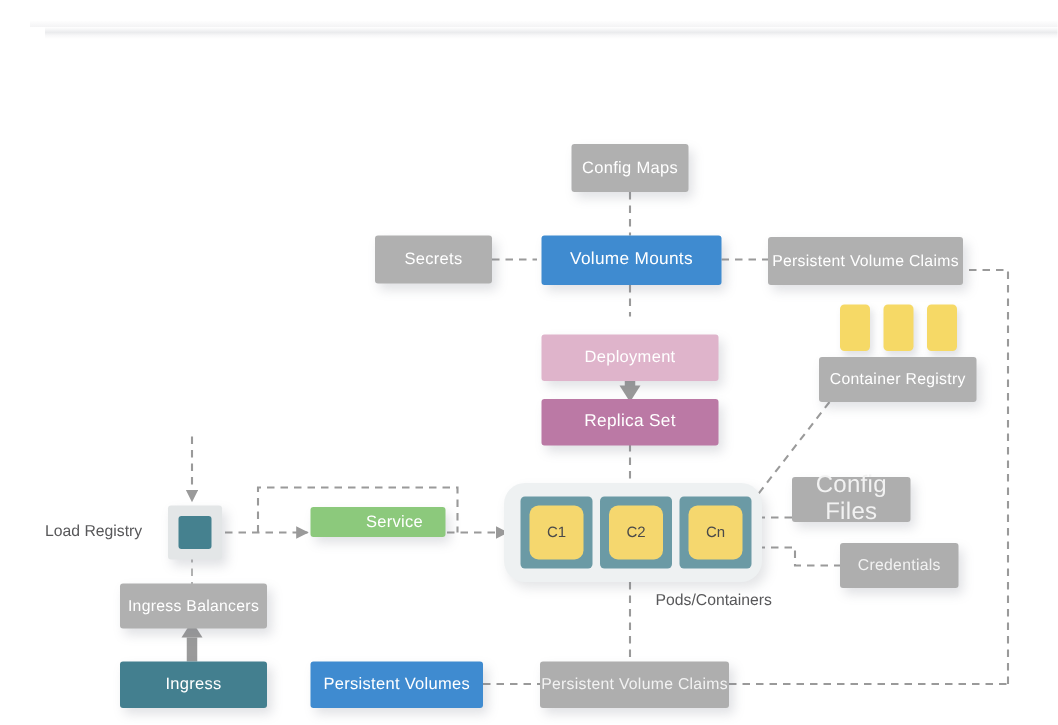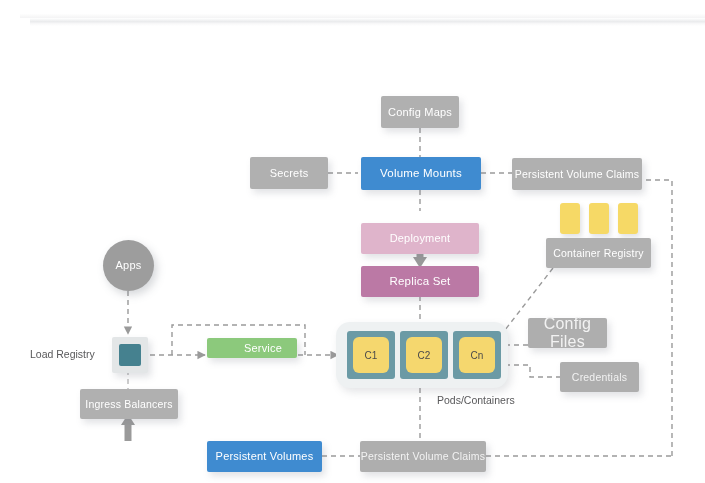--- a/index.html
+++ b/index.html
@@ -142,23 +142,20 @@
   </div>
 
   <div class="reg-block" style="left:560px;top:203px;width:20px;height:31px;"></div>
   <div class="reg-block" style="left:589px;top:203px;width:20px;height:31px;"></div>
   <div class="reg-block" style="left:618px;top:203px;width:20px;height:31px;"></div>
 
   <div class="node box gray" style="left:546px;top:238px;width:105px;height:30px;font-size:10.5px;">
     <span class="lbl">Container Registry</span>
   </div>
 
-  <div class="node circle" style="left:103px;top:240px;width:51px;height:51px;font-size:11px;">
-    <span class="lbl">Apps</span>
-  </div>
 
   <div class="plain-label" style="left:30px;top:348px;font-size:10.5px;">
     <span>Load Registry</span>
   </div>
 
   <div class="lb-outer" style="left:112px;top:337px;width:36px;height:36px;">
     <div class="lb-inner"></div>
   </div>
 
   <div class="node box green" style="left:207px;top:338px;width:90px;height:20px;font-size:11px;padding-left:22px;">
@@ -192,20 +189,23 @@
   </div>
 
   <div class="node box gray2" style="left:560px;top:362px;width:79px;height:30px;font-size:10.5px;">
     <span class="lbl">Credentials</span>
   </div>
 
   <div class="node box gray" style="left:80px;top:389px;width:98px;height:30px;font-size:10.5px;">
     <span class="lbl">Ingress Balancers</span>
   </div>
 
+  <div class="node box teal" style="left:80px;top:441px;width:98px;height:31px;font-size:11px;">
+    <span class="lbl">Ingress</span>
+  </div>
 
   <div class="node box blue2" style="left:207px;top:441px;width:115px;height:31px;font-size:11px;">
     <span class="lbl">Persistent Volumes</span>
   </div>
 
   <div class="node box gray2" style="left:360px;top:441px;width:126px;height:31px;font-size:10.5px;">
     <span class="lbl">Persistent Volume Claims</span>
   </div>
 
 </div>

